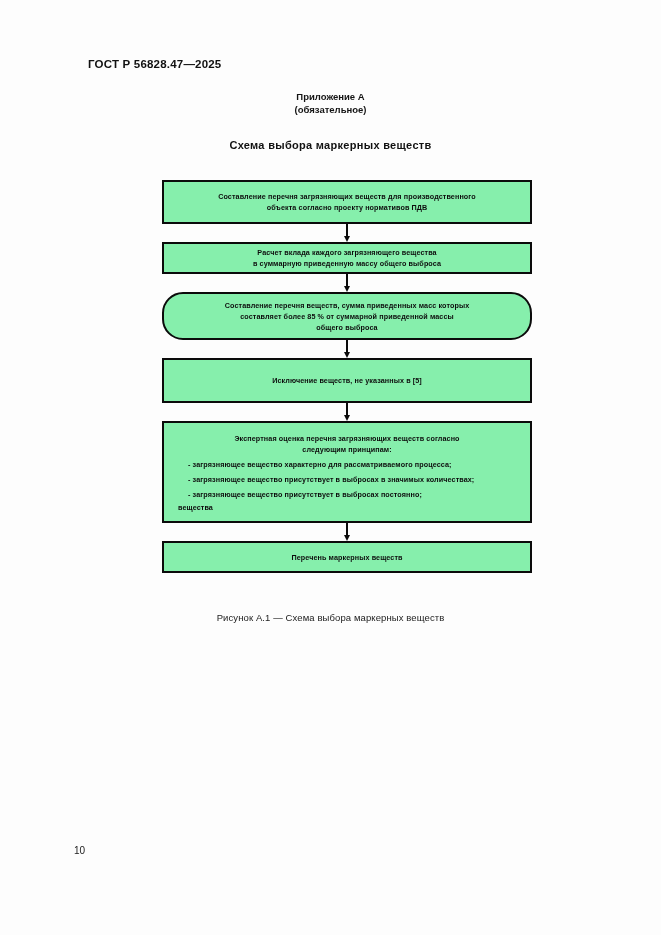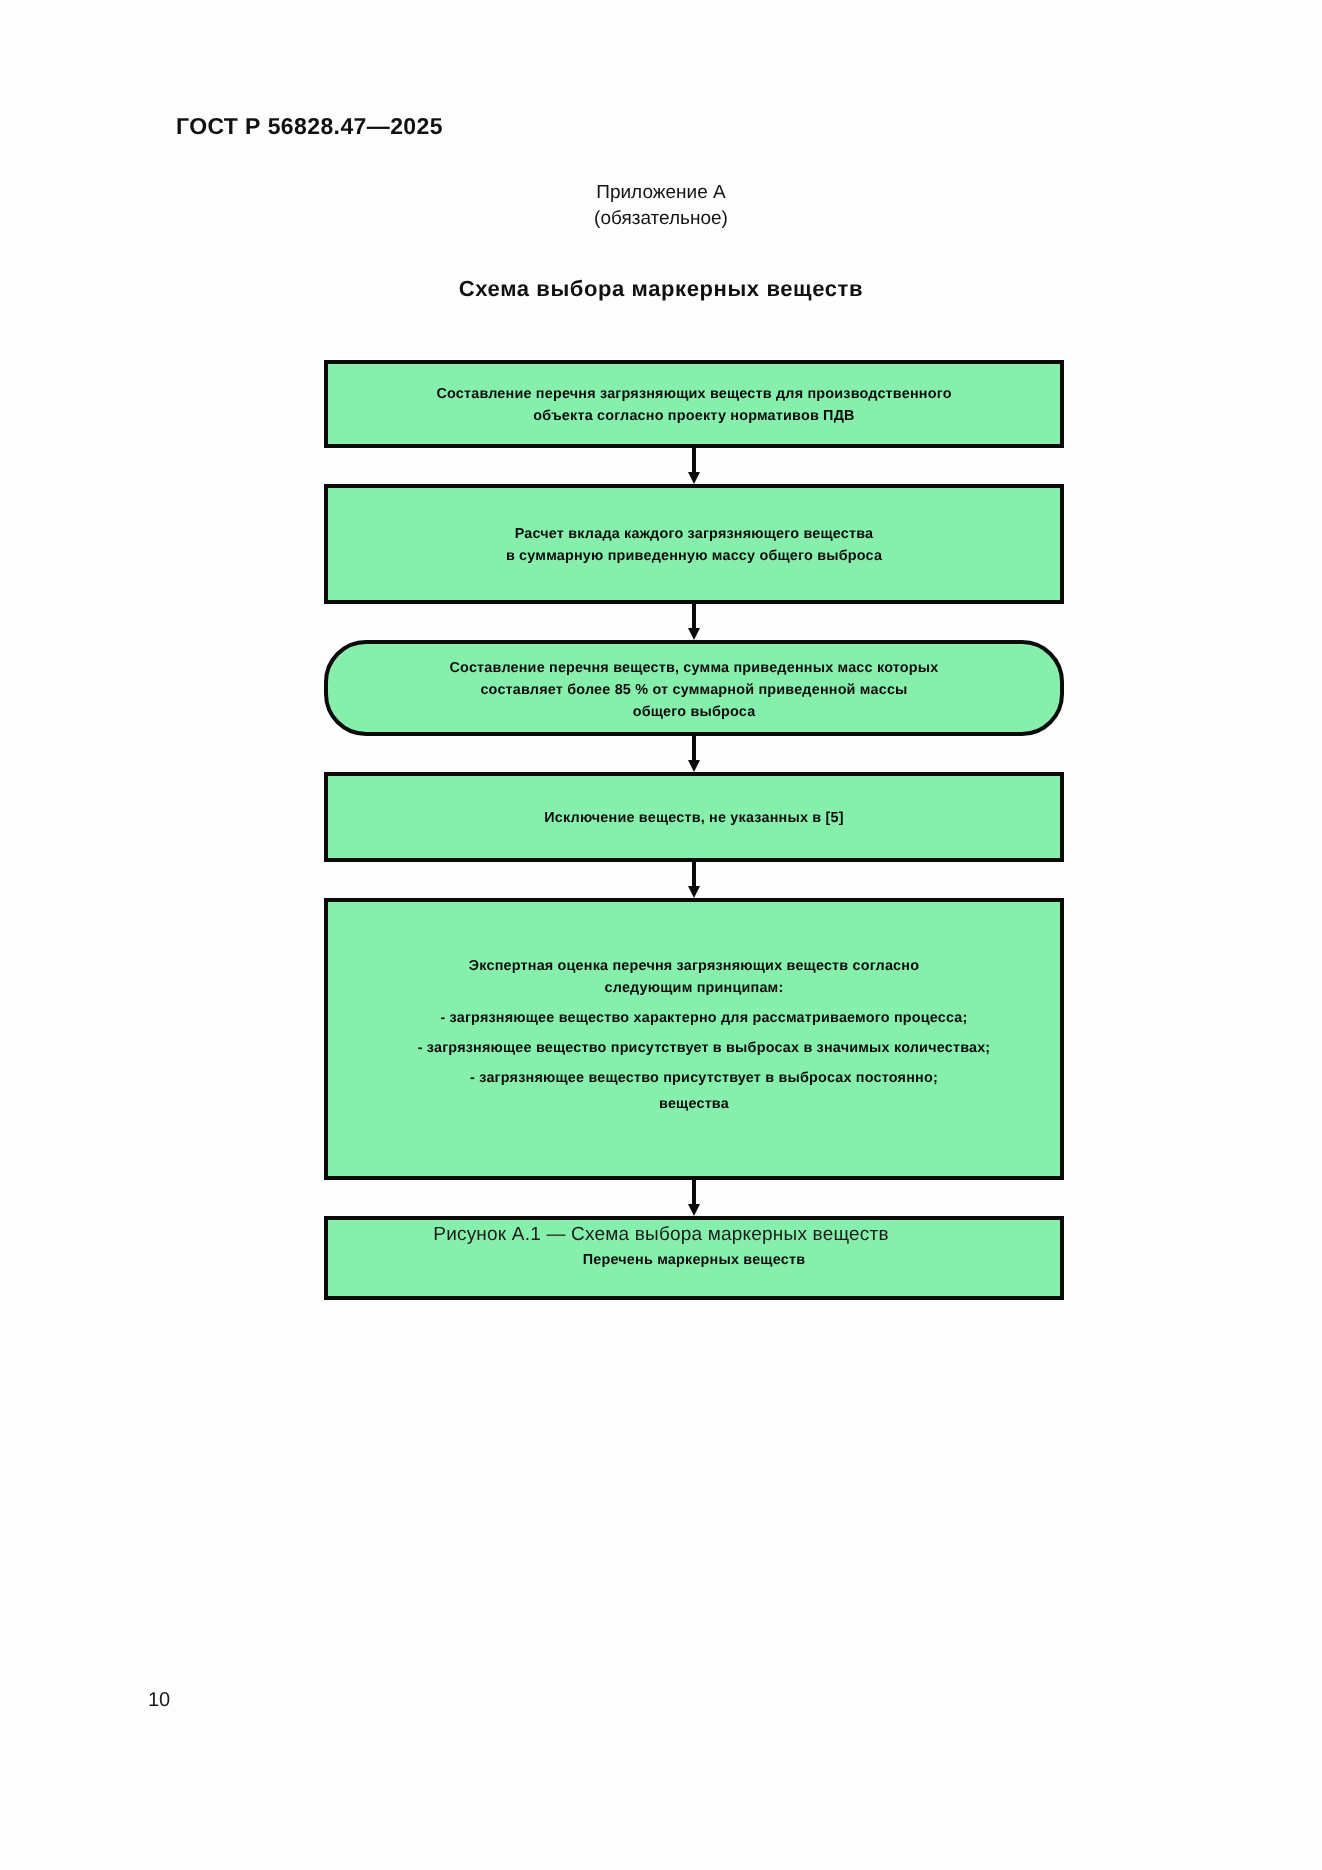--- a/index.html
+++ b/index.html
@@ -36,21 +36,21 @@
   
   .appendix-block {
     position: absolute;
     left: 0;
     right: 0;
     top: 90px;
     text-align: center;
   }
   .appendix-line {
     font-size: 9.5px;
-    font-weight: normal;
+    font-weight: bold;
     line-height: 13px;
     color: #141414;
   }
 
   .scheme-title {
     position: absolute;
     left: 0;
     right: 0;
     top: 139px;
     text-align: center;
@@ -90,25 +90,25 @@
     text-align: left;
     padding-left: 18px;
     text-indent: -8px;
     margin-top: 4px;
   }
   .node.bulleted .node-line.bullet.wrapline {
     text-indent: -8px;
   }
 
   .n1 { height: 44px; }
-  .n2 { height: 60px; }
+  .n2 { height: 32px; }
   .n3 { height: 48px; border-radius: 21px; }
   .n4 { height: 45px; }
-  .n5 { height: 141px; justify-content: flex-start; padding-top: 26px; align-items: center; }
-  .n6 { height: 42px; }
+  .n5 { height: 102px; justify-content: flex-start; padding-top: 10px; }
+  .n6 { height: 32px; }
 
   .connector {
     position: relative;
     height: 18px;
     width: 100%;
   }
   .connector .stem {
     position: absolute;
     left: 50%;
     transform: translateX(-50%);

